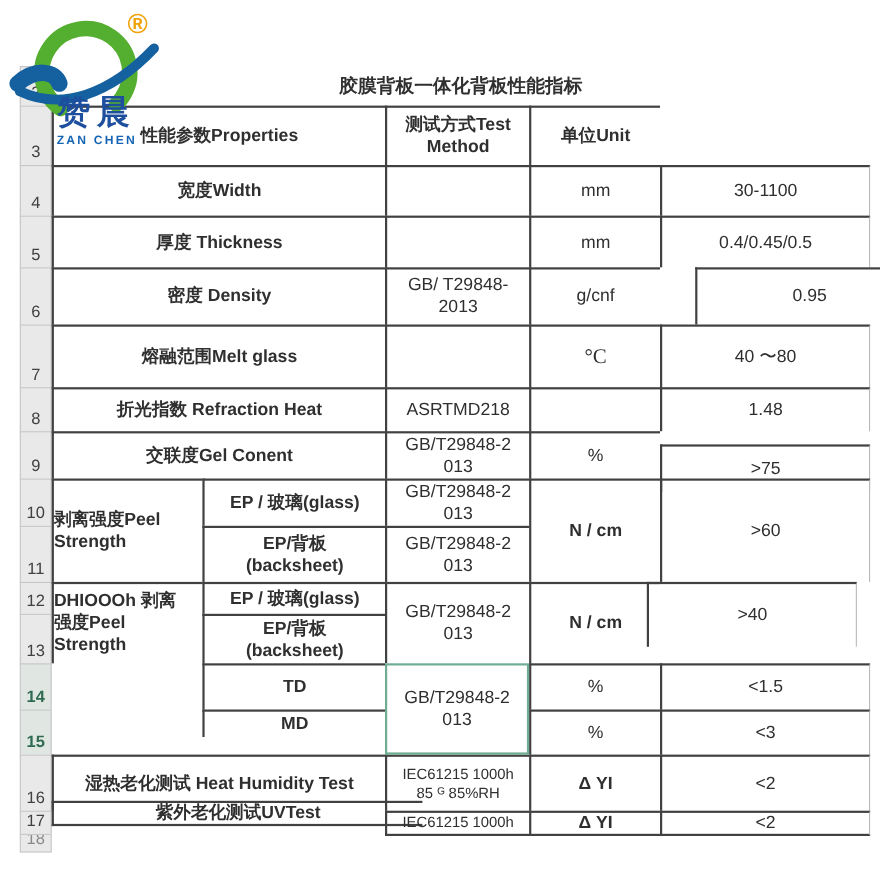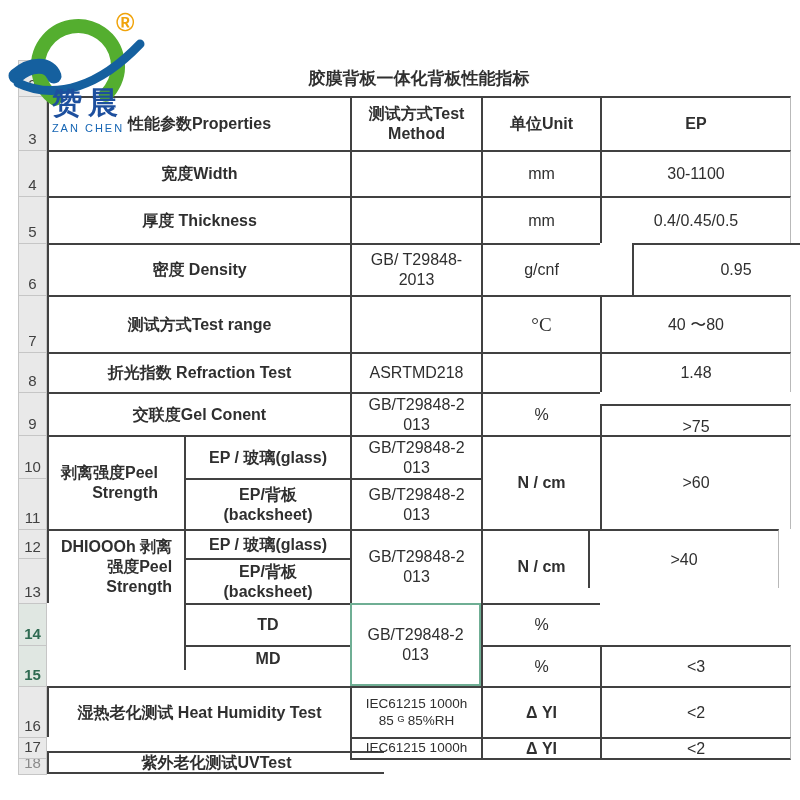--- a/index.html
+++ b/index.html
@@ -10,21 +10,21 @@
   
   .cell{
     position:absolute;box-sizing:border-box;
     border-top:2px solid #414141;border-left:2px solid #414141;
     display:flex;align-items:center;justify-content:center;
     text-align:center;white-space:pre-line;line-height:1.25;
     font-size:16px;color:#2f2f2f;background:transparent;
   }
   .cell.col-last{border-right:1px solid #b9b9b9;}
   .cell.row-last{border-bottom:2px solid #414141;}
-  .cell.left{justify-content:flex-start;text-align:right;padding-left:12px;}
+  .cell.left{justify-content:flex-start;text-align:left;padding-left:0;}
   .cell.b{font-weight:700;}
   .cell.sm{font-size:13.5px;line-height:1.2;}
   .cell.serif{font-family:"Liberation Serif","DejaVu Serif",serif;font-size:19px;}
   .cell.selected{border:2px solid #6fae94;z-index:5;}
   
   .gut{
     position:absolute;box-sizing:border-box;left:18px;width:29px;
     background:#e9e9e9;border:1px solid #c6c6c6;border-bottom:none;
     display:flex;align-items:flex-end;justify-content:center;
     font-size:15px;color:#414141;padding-bottom:3px;overflow:hidden;
@@ -40,21 +40,21 @@
   }
   
   #logo{position:absolute;left:4px;top:0px;width:160px;height:150px;z-index:10;}
   #logo svg{position:absolute;left:0;top:0;}
   #brand-cn{
     position:absolute;left:34px;top:88px;width:100px;text-align:center;
     font-size:30px;font-weight:700;color:#1d4f9e;letter-spacing:6px;line-height:1;
   }
   #brand-en{
     position:absolute;left:34px;top:122px;width:100px;text-align:center;
-    font-size:11px;font-weight:400;color:#1565b4;letter-spacing:2px;
+    font-size:11px;font-weight:700;color:#1565b4;letter-spacing:2px;
   }
   #reg-mark{
     position:absolute;left:112px;top:8px;font-size:25px;font-weight:700;color:#f0a30a;
   }
 </style>
 </head>
 <body>
 
 <div id="canvas">
 
@@ -75,44 +75,43 @@
   <div class="gut" style="top:686px;height:51px">16</div>
   <div class="gut" style="top:737px;height:21px">17</div>
   <div class="gut last faint" style="top:758px;height:17px">18</div>
 
   <div id="sheet-title">胶膜背板一体化背板性能指标</div>
 
   <div class="cell b" style="left:47px;top:96px;width:303px;height:54px">性能参数Properties</div>
   <div class="cell b" style="left:350px;top:96px;width:131px;height:54px">测试方式Test
 Method</div>
   <div class="cell b" style="left:481px;top:96px;width:119px;height:54px">单位Unit</div>
-  <div class="cell b col-last" style="left:600px;top:96px;width:191px;height:54px">EP</div>
 
   <div class="cell b" style="left:47px;top:150px;width:303px;height:46px">宽度Width</div>
   <div class="cell" style="left:350px;top:150px;width:131px;height:46px"></div>
   <div class="cell" style="left:481px;top:150px;width:119px;height:46px">mm</div>
   <div class="cell col-last" style="left:600px;top:150px;width:191px;height:46px">30-1100</div>
 
   <div class="cell b" style="left:47px;top:196px;width:303px;height:47px">厚度 Thickness</div>
   <div class="cell" style="left:350px;top:196px;width:131px;height:47px"></div>
   <div class="cell" style="left:481px;top:196px;width:119px;height:47px">mm</div>
   <div class="cell col-last" style="left:600px;top:196px;width:191px;height:47px">0.4/0.45/0.5</div>
 
   <div class="cell b" style="left:47px;top:243px;width:303px;height:52px">密度 Density</div>
   <div class="cell" style="left:350px;top:243px;width:131px;height:52px">GB/ T29848-
 2013</div>
   <div class="cell" style="left:481px;top:243px;width:119px;height:52px">g/cnf</div>
   <div class="cell col-last" style="left:632px;top:243px;width:207px;height:52px">0.95</div>
 
-  <div class="cell b" style="left:47px;top:295px;width:303px;height:57px">测试方式Test range</div>
+  <div class="cell b" style="left:47px;top:295px;width:303px;height:57px">熔融范围Melt glass</div>
   <div class="cell" style="left:350px;top:295px;width:131px;height:57px"></div>
   <div class="cell serif" style="left:481px;top:295px;width:119px;height:57px">°C</div>
   <div class="cell col-last" style="left:600px;top:295px;width:191px;height:57px">40 〜80</div>
 
-  <div class="cell b" style="left:47px;top:352px;width:303px;height:40px">折光指数 Refraction Test</div>
+  <div class="cell b" style="left:47px;top:352px;width:303px;height:40px">折光指数 Refraction Heat</div>
   <div class="cell" style="left:350px;top:352px;width:131px;height:40px">ASRTMD218</div>
   <div class="cell" style="left:481px;top:352px;width:119px;height:40px"></div>
   <div class="cell col-last" style="left:600px;top:352px;width:191px;height:40px">1.48</div>
 
   <div class="cell b" style="left:47px;top:392px;width:303px;height:43px">交联度Gel Conent</div>
   <div class="cell" style="left:350px;top:392px;width:131px;height:43px">GB/T29848-2
 013</div>
   <div class="cell" style="left:481px;top:392px;width:119px;height:43px">%</div>
   <div class="cell col-last" style="left:600px;top:404px;width:191px;height:43px">&gt;75</div>
 
@@ -137,30 +136,31 @@
   <div class="cell" style="left:350px;top:529px;width:131px;height:74px">GB/T29848-2
 013</div>
   <div class="cell b" style="left:481px;top:529px;width:119px;height:74px">N / cm</div>
   <div class="cell col-last" style="left:588px;top:529px;width:191px;height:59px">&gt;40</div>
 
   <div class="cell b" style="left:184px;top:603px;width:166px;height:42px">TD</div>
   <div class="cell b" style="left:184px;top:645px;width:166px;height:25px">MD</div>
   <div class="cell selected" style="left:350px;top:603px;width:131px;height:83px">GB/T29848-2
 013</div>
   <div class="cell" style="left:481px;top:603px;width:119px;height:42px">%</div>
+  <div class="cell col-last" style="left:600px;top:603px;width:191px;height:42px">&lt;1.5</div>
   <div class="cell" style="left:481px;top:645px;width:119px;height:41px">%</div>
   <div class="cell col-last" style="left:600px;top:645px;width:191px;height:41px">&lt;3</div>
 
   <div class="cell b" style="left:47px;top:686px;width:303px;height:51px">湿热老化测试 Heat Humidity Test</div>
   <div class="cell sm" style="left:350px;top:686px;width:131px;height:51px">IEC61215 1000h
 85 ᴳ 85%RH</div>
   <div class="cell b" style="left:481px;top:686px;width:119px;height:51px">Δ YI</div>
   <div class="cell col-last" style="left:600px;top:686px;width:191px;height:51px">&lt;2</div>
 
-  <div class="cell b row-last" style="left:47px;top:751px;width:337px;height:23px">紫外老化测试UVTest</div>
+  <div class="cell b row-last" style="left:47px;top:728px;width:337px;height:23px">紫外老化测试UVTest</div>
   <div class="cell sm row-last" style="left:350px;top:737px;width:131px;height:23px">IEC61215 1000h</div>
   <div class="cell b row-last" style="left:481px;top:737px;width:119px;height:23px">Δ YI</div>
   <div class="cell col-last row-last" style="left:600px;top:737px;width:191px;height:23px">&lt;2</div>
 
   <div id="logo">
     <svg width="160" height="150" viewBox="0 0 160 150">
       <circle cx="74" cy="66" r="40" fill="none" stroke="#54ae2f" stroke-width="14" stroke-dasharray="196 56" transform="rotate(125 74 66)" stroke-linecap="round"></circle>
       <path d="M12,76 C28,62 46,64 50,76" fill="none" stroke="#15609f" stroke-width="15" stroke-linecap="round"></path>
       <path d="M14,83 C52,101 96,86 136,44" fill="none" stroke="#15609f" stroke-width="9" stroke-linecap="round"></path>
     </svg>

